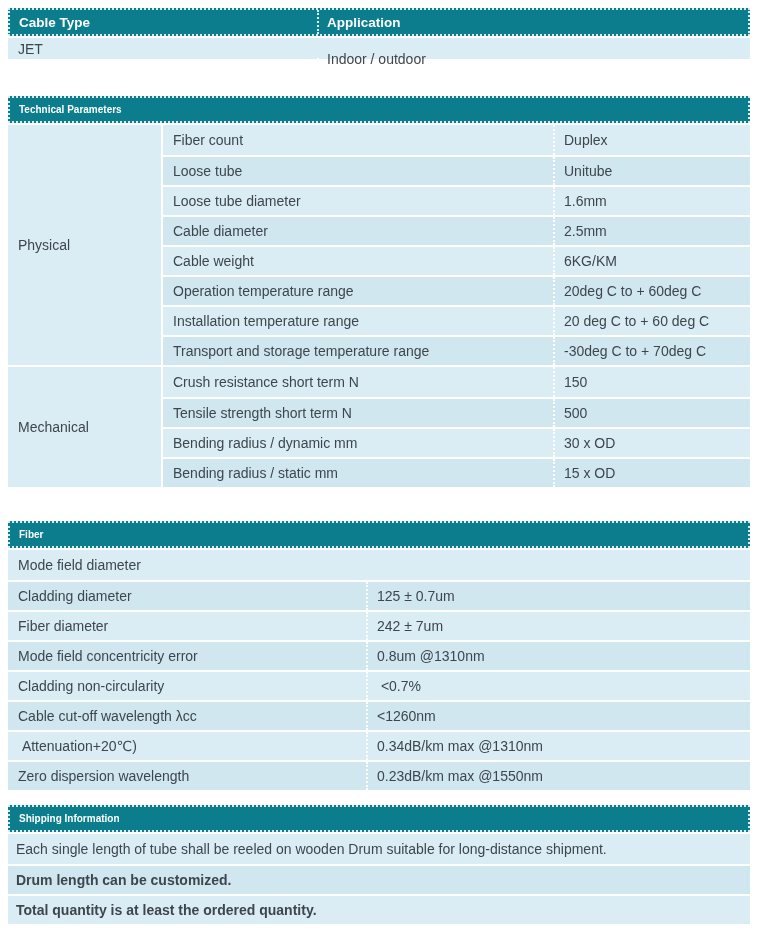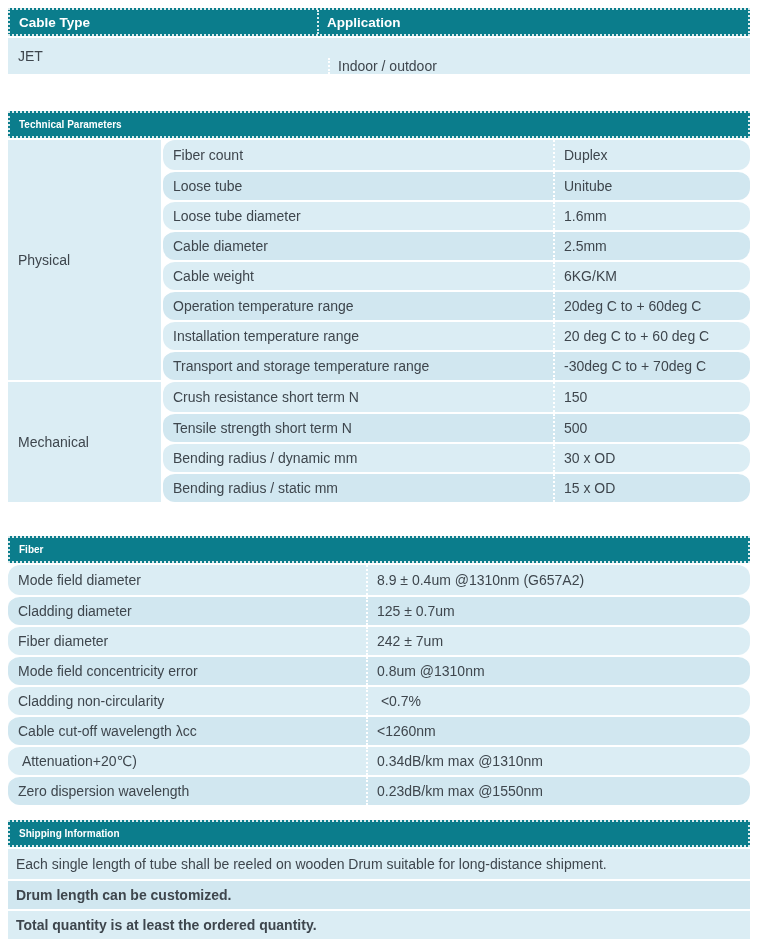--- a/index.html
+++ b/index.html
@@ -45,42 +45,41 @@
     color: #fff;
     font-weight: bold;
     font-size: 13.5px;
     margin-bottom: 2px;
   }
   .t1-header .c1 { width: 307px; display: flex; align-items: center; padding-left: 9px; }
   .t1-header .c2 { flex: 1; display: flex; align-items: center; padding-left: 8px;
                    border-left: 2px dotted rgba(255,255,255,0.85); }
   .t1-row {
     background: var(--row_light, #dbedf4);
-    height: 36px;
+    height: 21px;
     display: flex;
     align-items: stretch;
-    gap: 11px;
   }
   .t1-row .c1 { width: 309px; display: flex; align-items: center; padding-left: 10px; }
   .t1-row .c2 { flex: 1; display: flex; align-items: center; padding-left: 8px;
                 border-left: 2px dotted #ffffff; margin-top: 20px; }
 
   
   .section-tech { margin-top: 37px; }
   .tech-group { display: flex; align-items: stretch; }
   .tech-group + .tech-group { border-top: 2px solid #ffffff; }
   .cat-cell {
     width: 153px;
     background: var(--row_light, #dbedf4);
     display: flex;
     align-items: center;
     padding-left: 10px;
   }
   .tech-rows { flex: 1; border-left: 2px dotted #ffffff; }
-  .spec-row { display: flex; align-items: stretch; height: 30px; background: var(--row_light, #dbedf4); border-radius: 12px; }
+  .spec-row { display: flex; align-items: stretch; height: 30px; background: var(--row_light, #dbedf4); }
   .spec-row:nth-child(even) { background: var(--row_dark, #d1e7f0); }
   .spec-row + .spec-row { border-top: 2px solid #ffffff; }
   .tech-rows .param { width: 390px; display: flex; align-items: center; padding-left: 10px; }
   .tech-rows .value { flex: 1; display: flex; align-items: center; padding-left: 9px;
                       border-left: 2px dotted #ffffff; }
 
   
   .section-fiber { margin-top: 34px; }
   .fiber-rows .param { width: 358px; display: flex; align-items: center; padding-left: 10px; }
   .fiber-rows .value { flex: 1; display: flex; align-items: center; padding-left: 9px;
@@ -176,21 +175,20 @@
         </div>
       </div>
     </div>
   </div>
 
   <div class="section section-fiber">
     <div class="section-header">Fiber</div>
     <div class="fiber-rows">
       <div class="spec-row">
         <div class="param cell">Mode field diameter</div>
-        <div class="value cell">8.9 ± 0.4um @1310nm (G657A2)</div>
       </div>
       <div class="spec-row">
         <div class="param cell">Cladding diameter</div>
         <div class="value cell">125 ± 0.7um</div>
       </div>
       <div class="spec-row">
         <div class="param cell">Fiber diameter</div>
         <div class="value cell">242 ± 7um</div>
       </div>
       <div class="spec-row">

